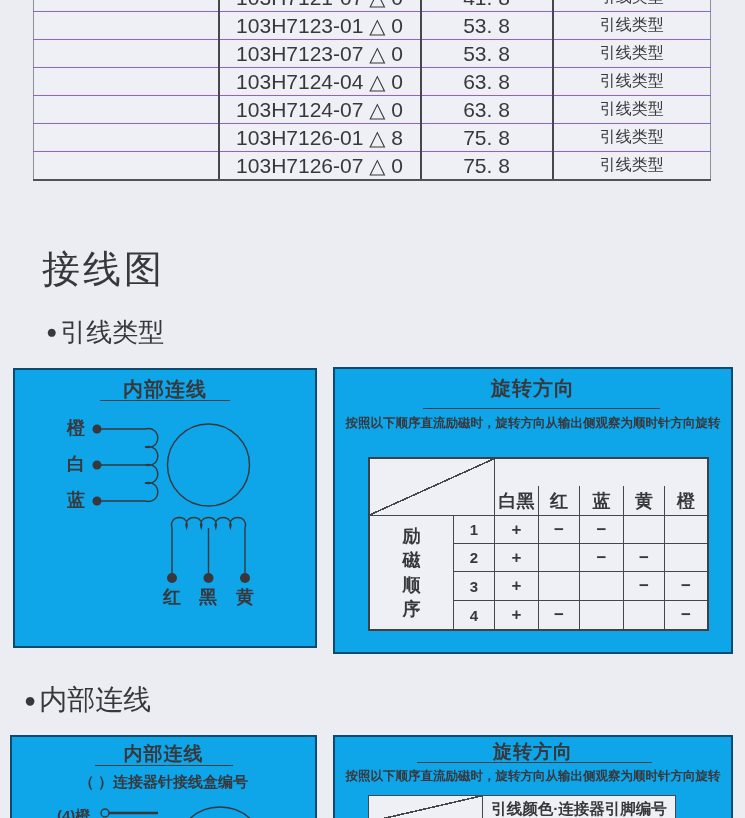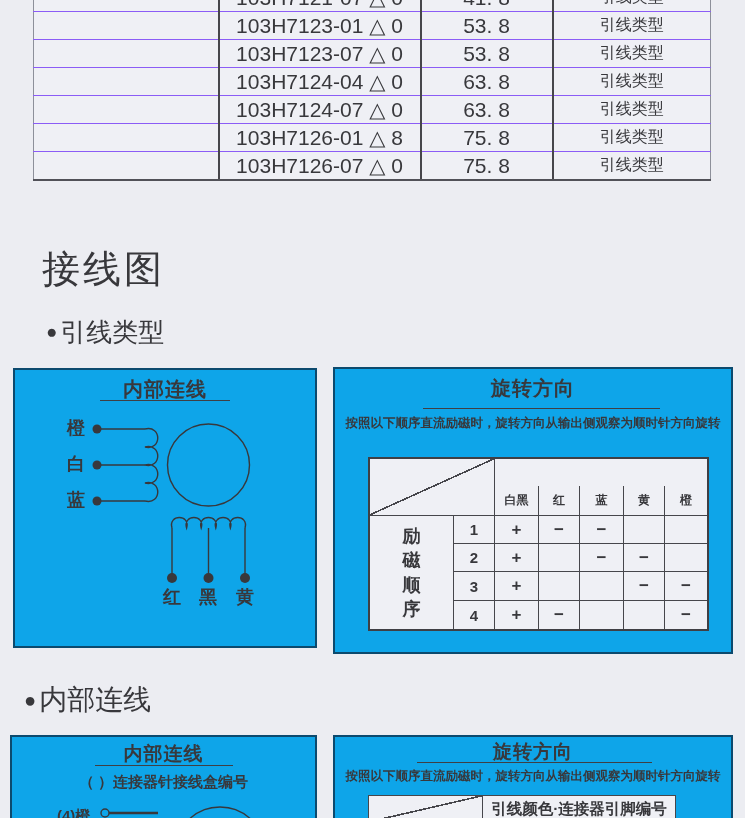--- a/index.html
+++ b/index.html
@@ -28,21 +28,21 @@
   
   .matrix{position:absolute;left:33px;top:88px;display:grid;
           grid-template-columns:84px 41px 44px 41px 44px 41px 42px;
           grid-template-rows:27px 30px 28px 28px 29px 28px;
           border:2px solid #3f3f44;background:#eff0f5;}
   .mc{display:flex;align-items:center;justify-content:center;overflow:hidden;}
   .br{border-right:1.5px solid #46464b;}
   .bb{border-bottom:1.5px solid #46464b;}
   .diag{background-image:linear-gradient(to bottom right,transparent calc(50% - 1px),#46464b calc(50% - 1px),#46464b calc(50% + 0.6px),transparent calc(50% + 0.6px));}
   .mhead{font-size:19px;letter-spacing:1px;}
-  .mcol{font-size:12px;}
+  .mcol{font-size:18px;}
   .mstep{font-size:15px;}
   .mval{font-size:17px;}
   .vlabel{width:22px;text-align:center;font-size:18px;line-height:1.35;word-break:break-all;}
   
   .ptable{position:absolute;left:33px;top:58px;display:flex;border:1.5px solid #46464b;background:#eff0f5;}
   .ptable .cell{height:26px;display:flex;align-items:center;justify-content:center;}
   .ptable .cell.d{width:113px;}
   .ptable .cell.h{width:192px;border-left:1.5px solid #46464b;font-size:15.5px;white-space:nowrap;}
   .partial-lead{position:absolute;left:45px;top:70px;font-size:15px;white-space:nowrap;}
 </style>

